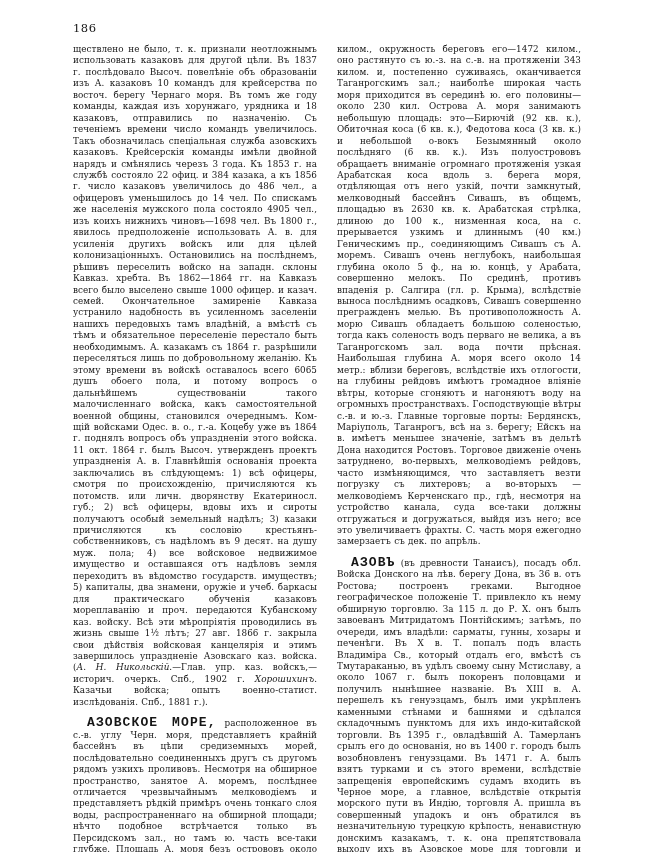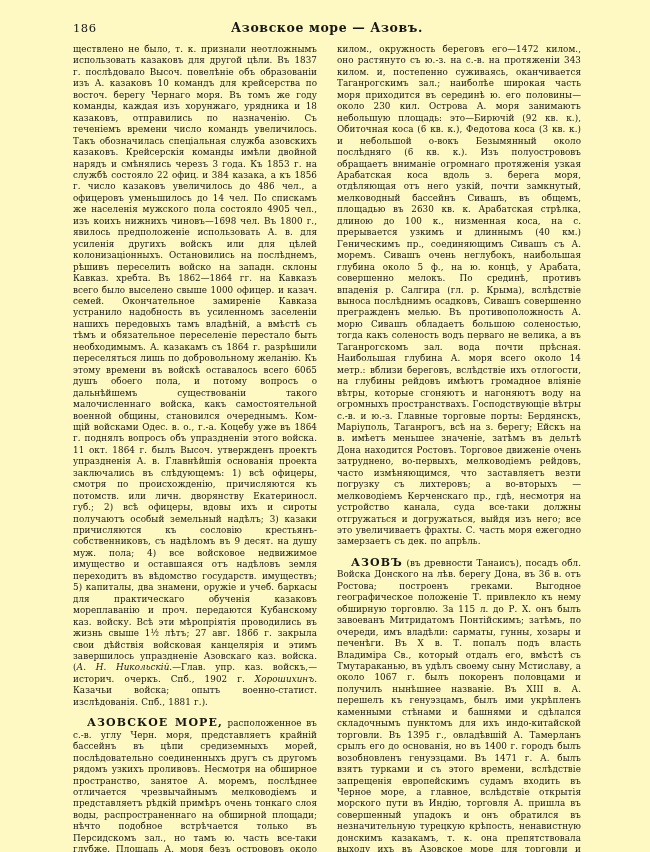--- a/index.html
+++ b/index.html
@@ -5,21 +5,21 @@
   html, body {
     margin: 0;
     padding: 0;
     background: #e8e8e6;
   }
   .page {
     position: relative;
     width: 650px;
     height: 852px;
     margin: 0 auto;
-    background: #fef9c3;
+    background: #ffffff;
     overflow: hidden;
     color: #161616;
     font-family: "DejaVu Serif", "Liberation Serif", serif;
   }
   .page-header {
     position: absolute;
     top: 20px;
     left: 73px;
     width: 508px;
     height: 18px;
@@ -58,29 +58,28 @@
     margin: 0;
     padding: 0;
   }
   .column p.para.entry {
     margin-top: 9px;
     text-indent: 14px;
   }
   .run.normal { font-style: normal; font-weight: normal; }
   .run.bold { font-weight: normal; }
   .run.italic { font-style: italic; }
-  .run.entry-head { font-weight: bold; letter-spacing: 1.1px; font-size: 11px; }
+  .run.entry-head { font-weight: bold; letter-spacing: 1.1px; font-size: 13px; font-family: Liberation Mono, monospace; }
 </style>
 </head>
 <body>
 
 <div class="page">
   <div class="page-header">
     <span class="page-num">186</span>
-    <span class="header-title">Азовское море — Азовъ.</span>
   </div>
   <div class="columns">
     <div class="column">
         <p class="para"><span class="run normal">ществлено не было, т. к. признали неотложнымъ использовать казаковъ для другой цѣли. Въ 1837 г. послѣдовало Высоч. повелѣніе объ образованіи изъ А. казаковъ 10 командъ для крейсерства по восточ. берегу Чернаго моря. Въ томъ же году команды, каждая изъ хорунжаго, урядника и 18 казаковъ, отправились по назначенію. Съ теченіемъ времени число командъ увеличилось. Такъ обозначилась спеціальная служба азовскихъ казаковъ. Крейсерскія команды имѣли двойной нарядъ и смѣнялись черезъ 3 года. Къ 1853 г. на службѣ состояло 22 офиц. и 384 казака, а къ 1856 г. число казаковъ увеличилось до 486 чел., а офицеровъ уменьшилось до 14 чел. По спискамъ же населенія мужского пола состояло 4905 чел., изъ коихъ нижнихъ чиновъ—1698 чел. Въ 1800 г., явилось предположеніе использовать А. в. для усиленія другихъ войскъ или для цѣлей колонизаціонныхъ. Остановились на послѣднемъ, рѣшивъ переселить войско на западн. склоны Кавказ. хребта. Въ 1862—1864 гг. на Кавказъ всего было выселено свыше 1000 офицер. и казач. семей. Окончательное замиреніе Кавказа устранило надобность въ усиленномъ заселеніи нашихъ передовыхъ тамъ владѣній, а вмѣстѣ съ тѣмъ и обязательное переселеніе перестало быть необходимымъ. А. казакамъ съ 1864 г. разрѣшили переселяться лишь по добровольному желанію. Къ этому времени въ войскѣ оставалось всего 6065 душъ обоего пола, и потому вопросъ о дальнѣйшемъ существованіи такого малочисленнаго войска, какъ самостоятельной военной общины, становился очереднымъ. Ком-щій войсками Одес. в. о., г.-а. Коцебу уже въ 1864 г. поднялъ вопросъ объ упраздненіи этого войска. 11 окт. 1864 г. былъ Высоч. утвержденъ проектъ упраздненія А. в. Главнѣйшія основанія проекта заключались въ слѣдующемъ: 1) всѣ офицеры, смотря по происхожденію, причисляются къ потомств. или личн. дворянству Екатериносл. губ.; 2) всѣ офицеры, вдовы ихъ и сироты получаютъ особый земельный надѣлъ; 3) казаки причисляются къ сословію крестьянъ-собственниковъ, съ надѣломъ въ 9 десят. на душу муж. пола; 4) все войсковое недвижимое имущество и оставшаяся отъ надѣловъ земля переходитъ въ вѣдомство государств. имуществъ; 5) капиталы, два знамени, оружіе и учеб. баркасы для практическаго обученія казаковъ мореплаванію и проч. передаются Кубанскому каз. войску. Всѣ эти мѣропріятія проводились въ жизнь свыше 1½ лѣтъ; 27 авг. 1866 г. закрыла свои дѣйствія войсковая канцелярія и этимъ завершилось упраздненіе Азовскаго каз. войска. (</span><span class="run italic">А. Н. Никольскій</span><span class="run normal">.—Глав. упр. каз. войскъ,—историч. очеркъ. Спб., 1902 г. </span><span class="run italic">Хорошихинъ</span><span class="run normal">. Казачьи войска; опытъ военно-статист. изслѣдованія. Спб., 1881 г.).</span></p>
         <p class="para entry"><span class="run entry-head">АЗОВСКОЕ МОРЕ,</span><span class="run normal"> расположенное въ с.-в. углу Черн. моря, представляетъ крайній бассейнъ въ цѣпи средиземныхъ морей, послѣдовательно соединенныхъ другъ съ другомъ рядомъ узкихъ проливовъ. Несмотря на обширное пространство, занятое А. моремъ, послѣднее отличается чрезвычайнымъ мелководіемъ и представляетъ рѣдкій примѣръ очень тонкаго слоя воды, распространеннаго на обширной площади; нѣчто подобное встрѣчается только въ Персидскомъ зал., но тамъ ю. часть все-таки глубже. Площадь А. моря безъ острововъ около 37.605 кв.</span></p>
       </div>
     <div class="column">
         <p class="para"><span class="run normal">килом., окружность береговъ его—1472 килом., оно растянуто съ ю.-з. на с.-в. на протяженіи 343 килом. и, постепенно суживаясь, оканчивается Таганрогскимъ зал.; наиболѣе широкая часть моря приходится въ серединѣ ю. его половины—около 230 кил. Острова А. моря занимаютъ небольшую площадь: это—Бирючій (92 кв. к.), Обиточная коса (6 кв. к.), Федотова коса (3 кв. к.) и небольшой о-вокъ Безымянный около послѣдняго (6 кв. к.). Изъ полуострововъ обращаетъ вниманіе огромнаго протяженія узкая Арабатская коса вдоль з. берега моря, отдѣляющая отъ него узкій, почти замкнутый, мелководный бассейнъ Сивашъ, въ общемъ, площадью въ 2630 кв. к. Арабатская стрѣлка, длиною до 100 к., низменная коса, на с. прерывается узкимъ и длиннымъ (40 км.) Геническимъ пр., соединяющимъ Сивашъ съ А. моремъ. Сивашъ очень неглубокъ, наибольшая глубина около 5 ф., на ю. концѣ, у Арабата, совершенно мелокъ. По срединѣ, противъ впаденія р. Салгира (гл. р. Крыма), вслѣдствіе выноса послѣднимъ осадковъ, Сивашъ совершенно прегражденъ мелью. Въ противоположность А. морю Сивашъ обладаетъ большою соленостью, тогда какъ соленость водъ перваго не велика, а въ Таганрогскомъ зал. вода почти прѣсная. Наибольшая глубина А. моря всего около 14 метр.: вблизи береговъ, вслѣдствіе ихъ отлогости, на глубины рейдовъ имѣютъ громадное вліяніе вѣтры, которые сгоняютъ и нагоняютъ воду на огромныхъ пространствахъ. Господствующіе вѣтры с.-в. и ю.-з. Главные торговые порты: Бердянскъ, Маріуполь, Таганрогъ, всѣ на з. берегу; Ейскъ на в. имѣетъ меньшее значеніе, затѣмъ въ дельтѣ Дона находится Ростовъ. Торговое движеніе очень затруднено, во-первыхъ, мелководіемъ рейдовъ, часто измѣняющимся, что заставляетъ везти погрузку съ лихтеровъ; а во-вторыхъ — мелководіемъ Керченскаго пр., гдѣ, несмотря на устройство канала, суда все-таки должны отгружаться и догружаться, выйдя изъ него; все это увеличиваетъ фрахты. С. часть моря ежегодно замерзаетъ съ дек. по апрѣль.</span></p>
         <p class="para entry"><span class="run entry-head">АЗОВЪ</span><span class="run normal"> (въ древности </span><span class="run bold">Танаисъ</span><span class="run normal">), посадъ обл. Войска Донского на лѣв. берегу Дона, въ 36 в. отъ Ростова; построенъ греками. Выгодное географическое положеніе Т. привлекло къ нему обширную торговлю. За 115 л. до Р. Х. онъ былъ завоеванъ Митридатомъ Понтійскимъ; затѣмъ, по очереди, имъ владѣли: сарматы, гунны, хозары и печенѣги. Въ X в. Т. попалъ подъ власть Владиміра Св., который отдалъ его, вмѣстѣ съ Тмутараканью, въ удѣлъ своему сыну Мстиславу, а около 1067 г. былъ покоренъ половцами и получилъ нынѣшнее названіе. Въ XIII в. А. перешелъ къ генуэзцамъ, былъ ими укрѣпленъ каменными стѣнами и башнями и сдѣлался складочнымъ пунктомъ для ихъ индо-китайской торговли. Въ 1395 г., овладѣвшій А. Тамерланъ срылъ его до основанія, но въ 1400 г. городъ былъ возобновленъ генуэзцами. Въ 1471 г. А. былъ взятъ турками и съ этого времени, вслѣдствіе запрещенія европейскимъ судамъ входить въ Черное море, а главное, вслѣдствіе открытія морского пути въ Индію, торговля А. пришла въ совершенный упадокъ и онъ обратился въ незначительную турецкую крѣпость, ненавистную донскимъ казакамъ, т. к. она препятствовала выходу ихъ въ Азовское море для торговли и поисковъ.</span></p>
       </div>

